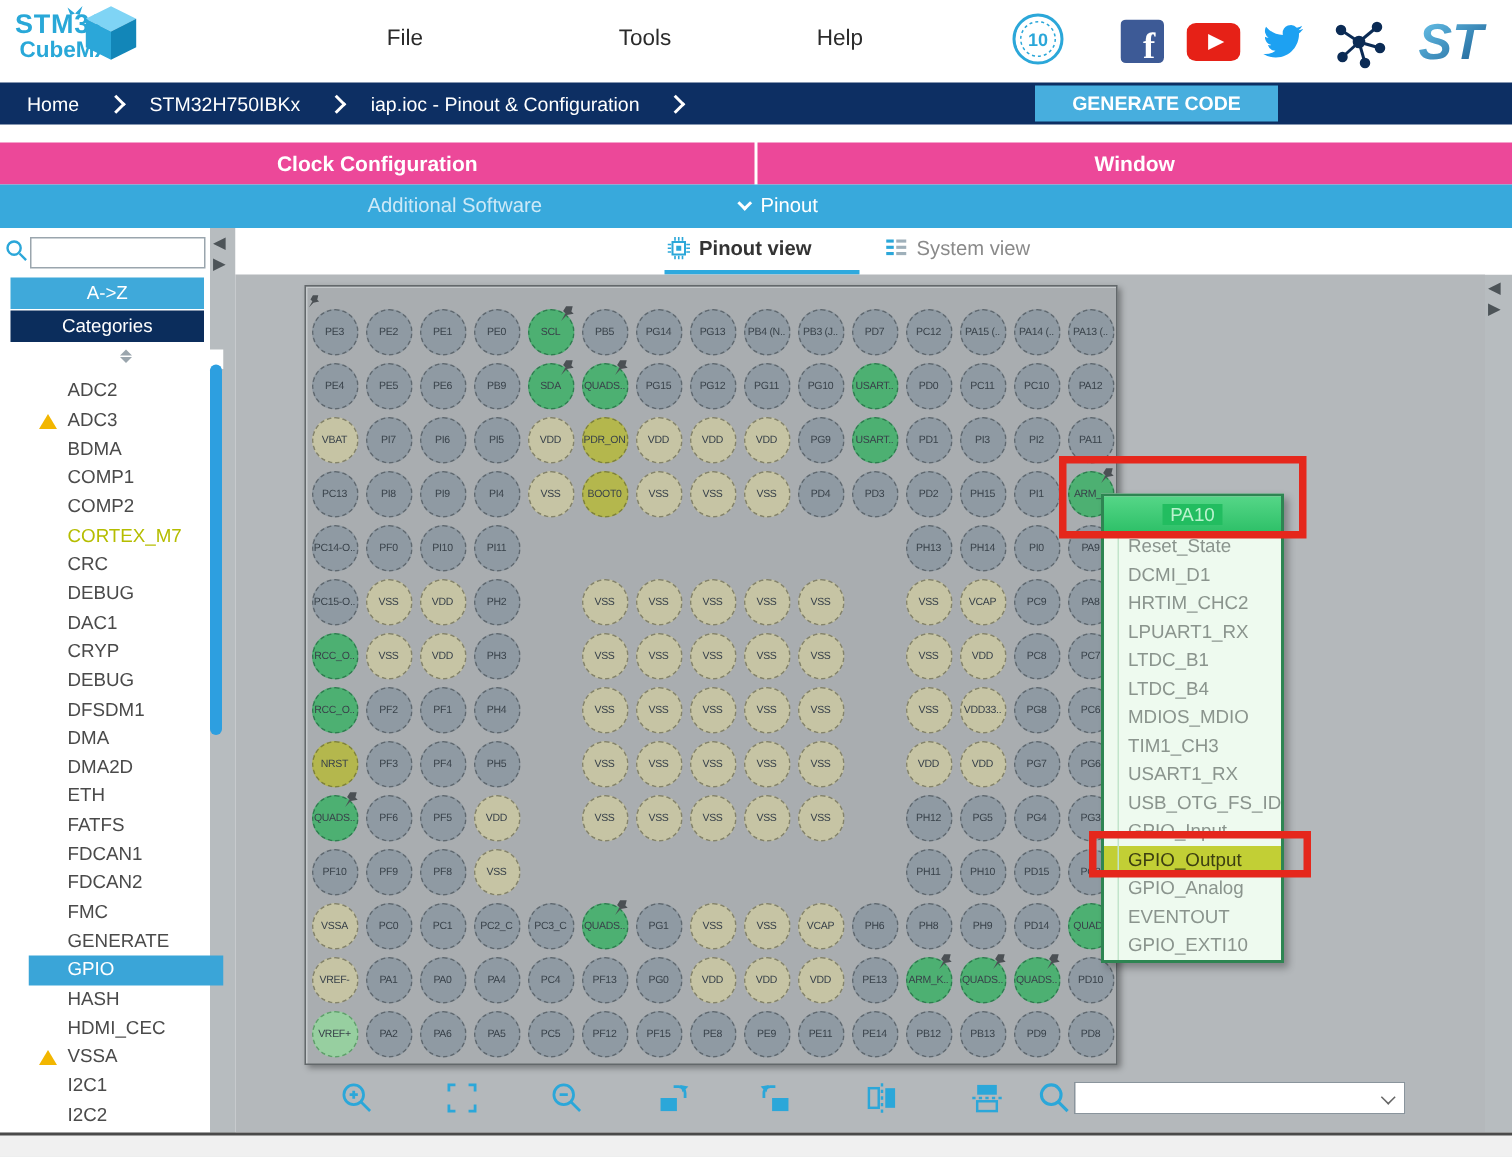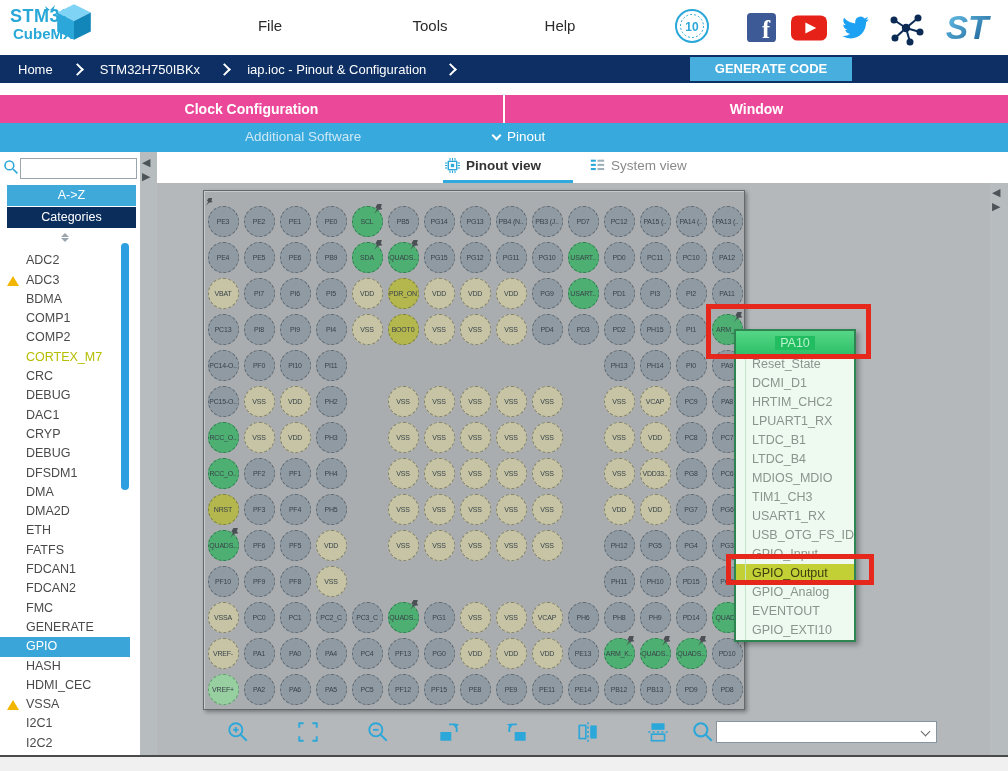--- a/index.html
+++ b/index.html
@@ -40,21 +40,21 @@
 
   
   .sidebar { position:absolute; left:0; top:152px; width:140px; height:605px; background:#fff; }
   .search-row input { position:absolute; left:20px; top:6px; width:117px; height:21px;
     border:1px solid #9aa5ad; font-size:12px; padding:0 4px; }
   .search-ic { position:absolute; left:3px; top:7px; }
   .az-btn { position:absolute; left:7px; top:33px; width:129px; height:21px; background:#3fa9da;
     color:#fff; font-size:12.5px; text-align:center; line-height:21px; cursor:pointer; }
   .cat-btn { position:absolute; left:7px; top:55px; width:129px; height:21px; background:#0b2d5c;
     color:#fff; font-size:12.5px; text-align:center; line-height:21px; cursor:pointer; }
-  .plist { position:absolute; left:0; top:80px; width:130px; height:523px; background:#fff; overflow:hidden; }
+  .plist { position:absolute; left:19px; top:80px; width:130px; height:523px; background:#fff; overflow:hidden; }
   .plist-head { position:relative; z-index:3; height:13px; background:#fff; text-align:center; }
   .tri-up,.tri-dn { display:block; width:0; height:0; border-left:4px solid transparent; border-right:4px solid transparent; margin:1px auto 0; }
   .tri-up { border-bottom:4px solid #9aa5ad; }
   .tri-dn { border-top:4px solid #9aa5ad; }
   .plist-items { margin-top:-14px; position:relative; z-index:1; }
   .side-item { height:19.3px; line-height:19.3px; font-size:12.5px; color:#4a4a4a;
     padding-left:26px; position:relative; cursor:pointer; white-space:nowrap; }
   .side-item.sel { background:#3aa5d8; color:#fff; }
   .warn-tri { position:absolute; left:7px; top:5px; width:0; height:0; border-left:6px solid transparent;
     border-right:6px solid transparent; border-bottom:10px solid #f2b600; }

